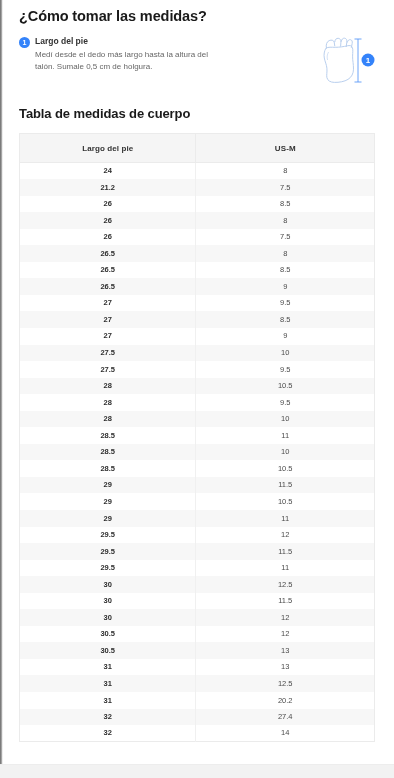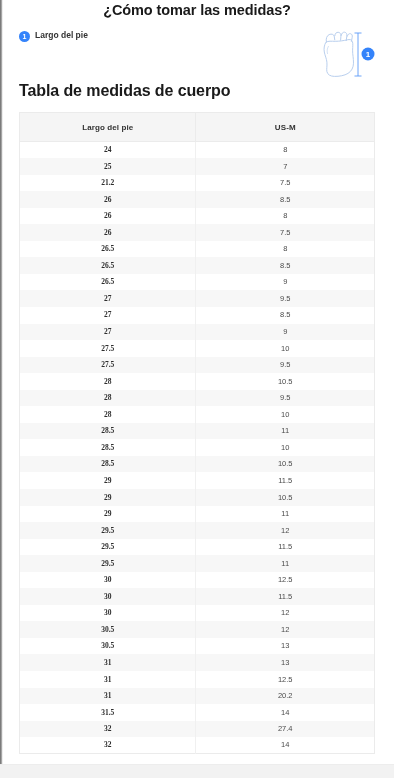--- a/index.html
+++ b/index.html
@@ -38,30 +38,30 @@
 
   .content {
     position: absolute;
     left: 0; top: 0;
     width: 394px;
     padding: 0 19px;
   }
 
   
   .title-main {
-    margin-top: 2px;
+    margin-top: 8px;
     font-size: 14.5px;
     font-weight: bold;
     color: #1a1a1a;
     letter-spacing: -0.1px;
-    text-align: center;
   }
 
   .title-section {
-    font-size: 16px;
+    margin-top: 18px;
+    font-size: 13px;
     font-weight: bold;
     color: #1a1a1a;
     letter-spacing: -0.1px;
   }
 
   
   .howto {
     position: relative;
     margin-top: 12px;
     min-height: 52px;
@@ -140,21 +140,21 @@
     height: 16.55px;
     text-align: center;
     border-right: 1px solid #f0f0f0;
     font-size: 7.5px;
     color: #333333;
     vertical-align: middle;
     line-height: 1;
   }
   .size-table td:last-child { border-right: none; }
 
-  .size-table td.c-left { font-weight: bold; color: #2d2d2d; font-family: Liberation Serif, serif; }
+  .size-table td.c-left { font-weight: bold; color: #2d2d2d; }
   .size-table td.c-right { font-weight: normal; color: #4a4a4a; }
 
   .size-table tbody tr:nth-child(even) { background: #f7f7f7; }
   .size-table tbody tr:nth-child(odd)  { background: #ffffff; }
 
   .col-a { width: 176px; }
   .col-b { width: 178px; }
 </style>
 </head>
 <body>
@@ -166,20 +166,21 @@
   <div class="content">
 
     <h1 class="title-main">¿Cómo tomar las medidas?</h1>
 
     <div class="howto">
 
       <div class="step">
         <div class="step-badge">1</div>
         <div class="step-body">
           <div class="step-title">Largo del pie</div>
+          <div class="step-desc">Medí desde el dedo más largo hasta la altura del talón. Sumale 0,5 cm de holgura.</div>
         </div>
       </div>
 
       <div class="foot-figure">
         <svg width="72" height="58" viewBox="0 0 72 58" xmlns="http://www.w3.org/2000/svg">
 
           <g fill="none" stroke="#b9cfee" stroke-width="1">
             <path d="M20.5 18.5
                      C19.6 14.8 20.8 11.6 23.2 10.6
                      C25.6 9.6 27.4 10.2 28.2 12.0
@@ -239,24 +240,20 @@
           <th>Largo del pie</th>
           <th>US-M</th>
         </tr>
       </thead>
       <tbody id="table-body">
           <tr>
             <td class="c-left">24</td>
             <td class="c-right">8</td>
           </tr>
           <tr>
-            <td class="c-left">25</td>
-            <td class="c-right">7</td>
-          </tr>
-          <tr>
             <td class="c-left">21.2</td>
             <td class="c-right">7.5</td>
           </tr>
           <tr>
             <td class="c-left">26</td>
             <td class="c-right">8.5</td>
           </tr>
           <tr>
             <td class="c-left">26</td>
             <td class="c-right">8</td>
@@ -371,24 +368,20 @@
           </tr>
           <tr>
             <td class="c-left">31</td>
             <td class="c-right">12.5</td>
           </tr>
           <tr>
             <td class="c-left">31</td>
             <td class="c-right">20.2</td>
           </tr>
           <tr>
-            <td class="c-left">31.5</td>
-            <td class="c-right">14</td>
-          </tr>
-          <tr>
             <td class="c-left">32</td>
             <td class="c-right">27.4</td>
           </tr>
           <tr>
             <td class="c-left">32</td>
             <td class="c-right">14</td>
           </tr>
         </tbody>
     </table>
 

